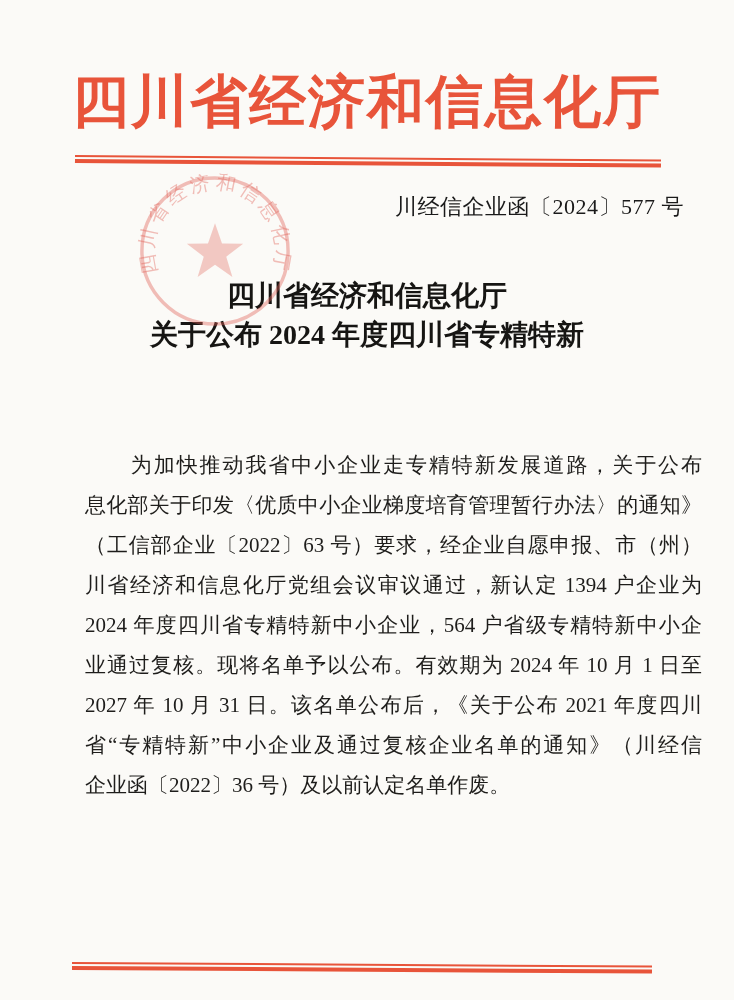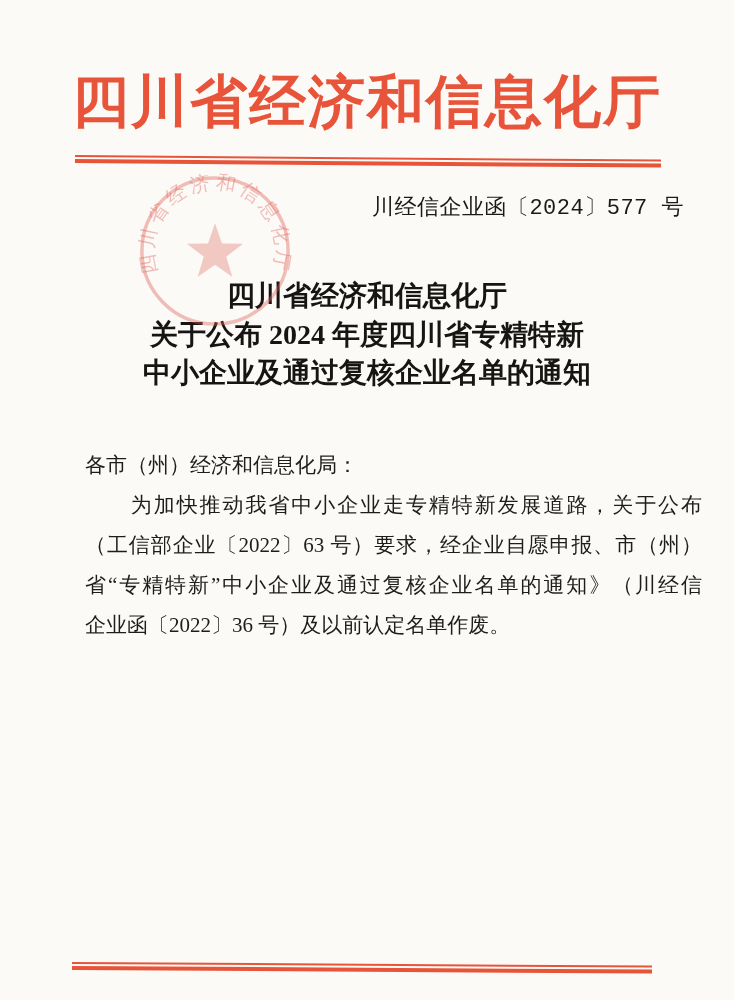--- a/index.html
+++ b/index.html
@@ -39,21 +39,20 @@
   .rule-top    { top: 155px; left: 75px; width: 586px; transform: rotate(0.45deg); }
   .rule-bottom { top: 962px; left: 72px; width: 580px; transform: rotate(0.35deg); }
 
   .doc-number {
     position: absolute;
     top: 192px; right: 50px;
     font-size: 22px;
     letter-spacing: 0.5px;
     color: #1a1a1a;
     white-space: nowrap;
-    font-family: Liberation Mono, monospace;
   }
 
   
   .seal {
     position: absolute;
     left: 136px; top: 172px;
     width: 158px; height: 158px;
     z-index: 3;
     pointer-events: none;
   }
@@ -102,28 +101,31 @@
       <path id="sealArc" d="M 20,95 A 62,62 0 1 1 140,95" fill="none"></path>
       <text font-size="20" letter-spacing="4" fill="rgba(224,96,84,0.40)">
         <textPath href="#sealArc" startOffset="50%" text-anchor="middle">四川省经济和信息化厅</textPath>
       </text>
     </svg>
   </div>
 
   <div class="title">
     <div>四川省经济和信息化厅</div>
     <div>关于公布 2024 年度四川省专精特新</div>
-    <div>中小企业及通过复核企业名单的通知</div>
   </div>
 
   <div class="body-block">
-    <div class="salutation">各市（州）经济和信息化局：</div>
     <div>
         <div class="body-line">　　为加快推动我省中小企业走专精特新发展道路，关于公布</div>
+        <div class="body-line">息化部关于印发〈优质中小企业梯度培育管理暂行办法〉的通知》</div>
         <div class="body-line">（工信部企业〔2022〕63 号）要求，经企业自愿申报、市（州）</div>
+        <div class="body-line">川省经济和信息化厅党组会议审议通过，新认定 1394 户企业为</div>
+        <div class="body-line">2024 年度四川省专精特新中小企业，564 户省级专精特新中小企</div>
+        <div class="body-line">业通过复核。现将名单予以公布。有效期为 2024 年 10 月 1 日至</div>
+        <div class="body-line">2027 年 10 月 31 日。该名单公布后，《关于公布 2021 年度四川</div>
         <div class="body-line">省“专精特新”中小企业及通过复核企业名单的通知》（川经信</div>
         <div class="body-line last">企业函〔2022〕36 号）及以前认定名单作废。</div>
       </div>
   </div>
 
   <div class="rule rule-bottom">
     <div class="thin"></div>
     <div class="thick"></div>
   </div>
 

